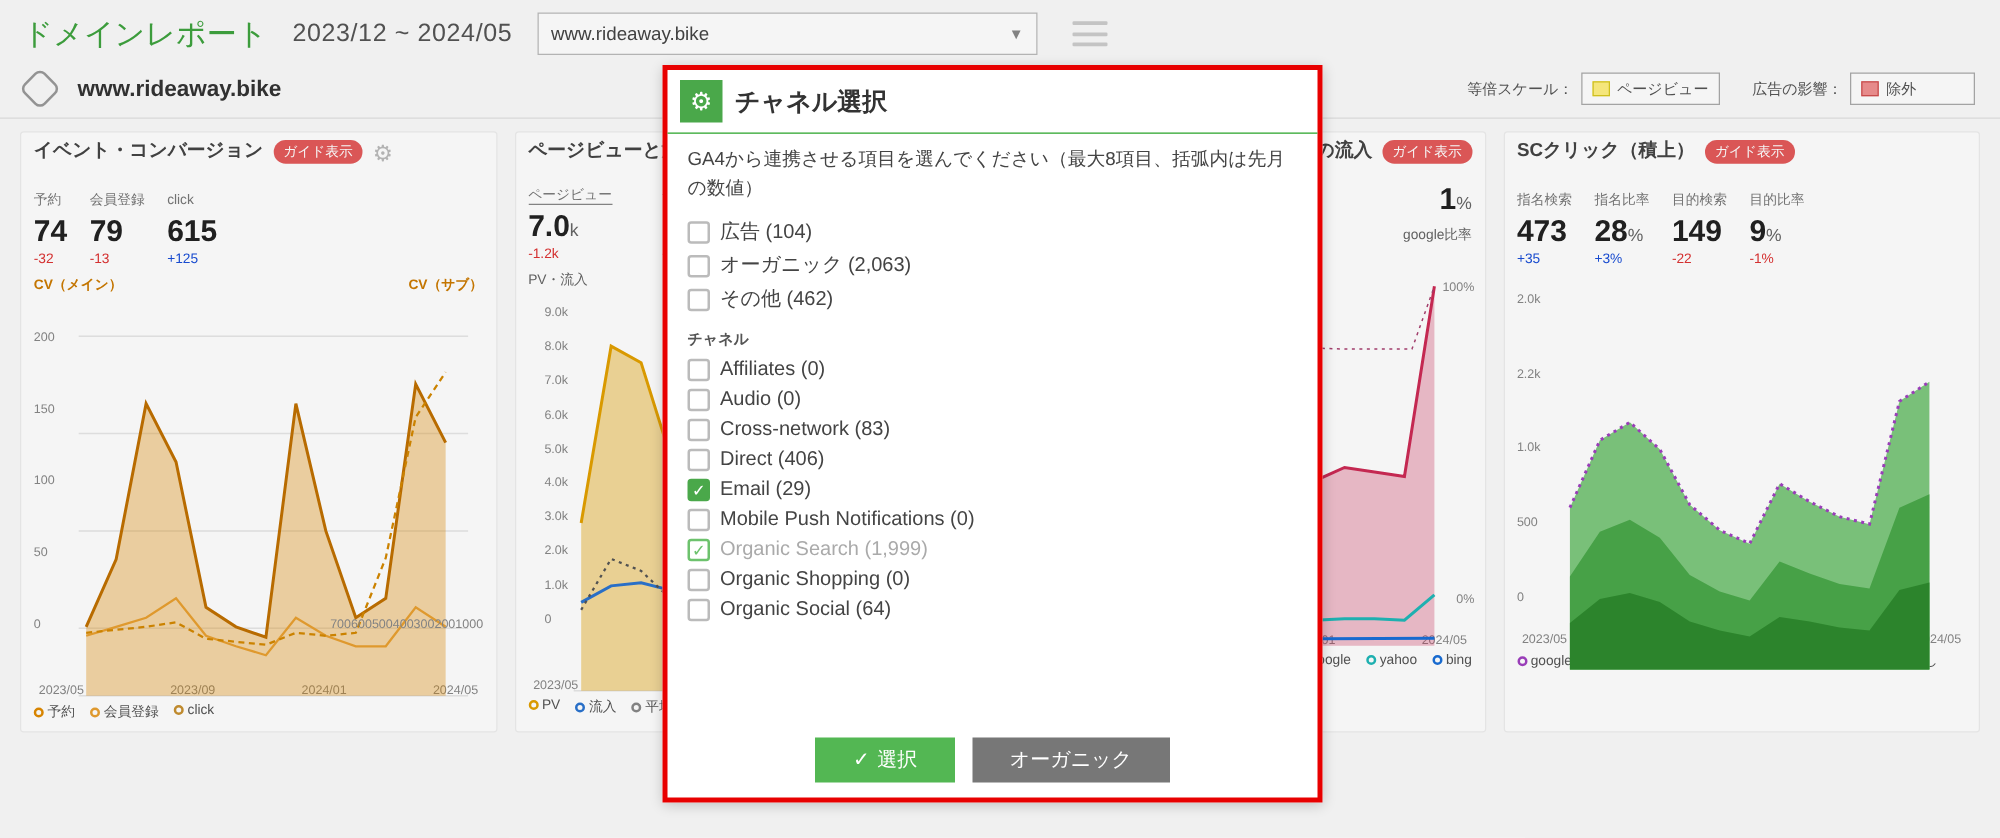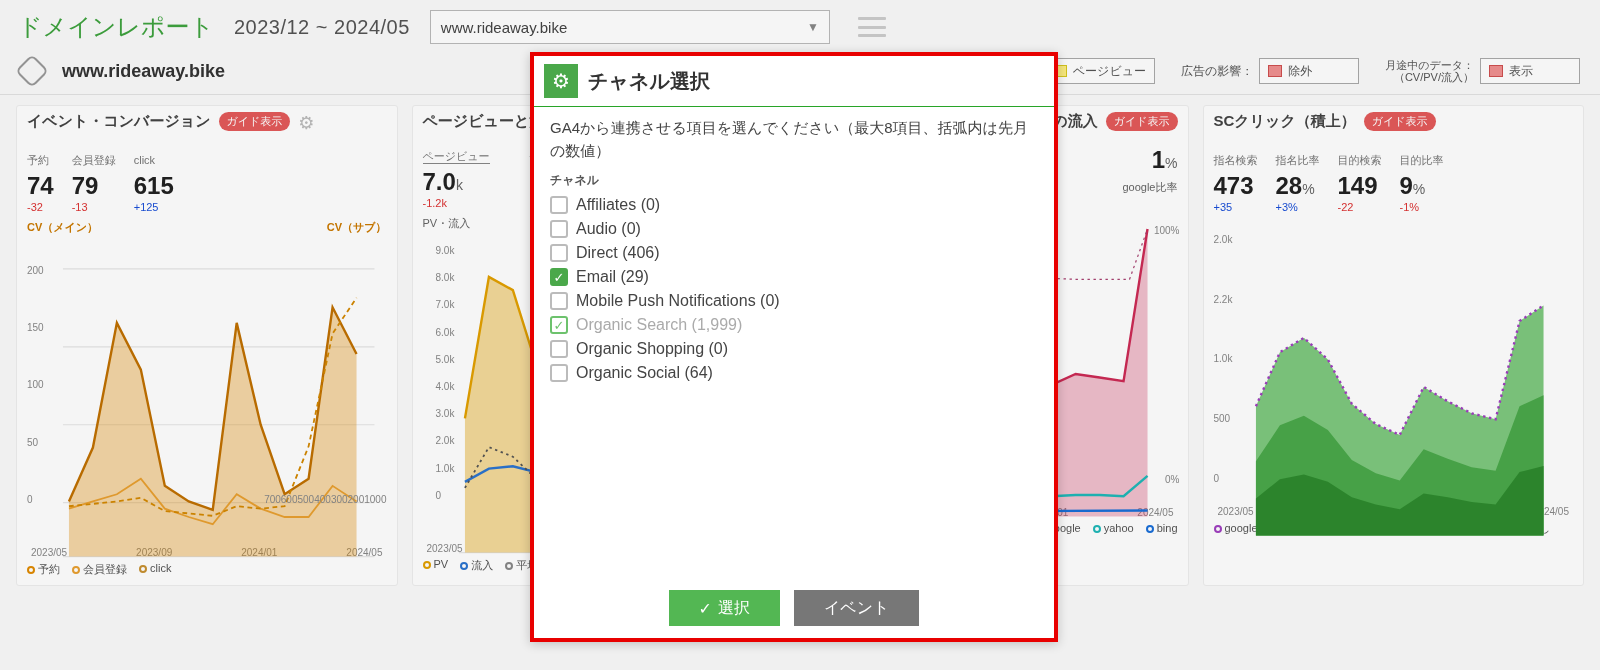--- a/index.html
+++ b/index.html
@@ -92,30 +92,20 @@
         <span>ページビュー</span>
       </div>
   </div>
   <div class="ctl">
     <span>広告の影響：</span>
     <div class="ctlbox">
         <span class="sw r"></span>
         <span>除外</span>
       </div>
   </div>
-  <div class="ctl">
-    <span class="lbl2">
-        <span>月途中のデータ：</span>
-        <span>（CV/PV/流入）</span>
-      </span>
-    <div class="ctlbox">
-        <span class="sw r"></span>
-        <span>表示</span>
-      </div>
-  </div>
 </div>
 
 <div class="panels">
 
   <div class="panel">
     <div class="phead">
       <div class="ptitle">イベント・コンバージョン</div>
       <span class="gtag">ガイド表示</span>
       <span class="gear">⚙</span>
     </div>
@@ -332,29 +322,47 @@
 </div>
 
 <div class="overlay"></div>
 <div class="modal">
   <div class="mhead">
     <div class="gearbox">⚙</div>
     <div class="mtitle">チャネル選択</div>
   </div>
   <div class="mbody">
     <div class="mdesc">GA4から連携させる項目を選んでください（最大8項目、括弧内は先月の数値）</div>
+    <div id="mg1">
+        <div class="optrow ">
+  <span class="cb "></span>
+  <span>広告 (104)</span>
+        </div>
+        <div class="optrow ">
+  <span class="cb "></span>
+  <span>オーガニック (2,063)</span>
+        </div>
+        <div class="optrow ">
+  <span class="cb "></span>
+  <span>その他 (462)</span>
+        </div>
+      </div>
     <div class="grouplabel">チャネル</div>
     <div id="mg2">
         <div class="optrow ">
   <span class="cb "></span>
   <span>Affiliates (0)</span>
         </div>
         <div class="optrow ">
   <span class="cb "></span>
   <span>Audio (0)</span>
+        </div>
+        <div class="optrow ">
+  <span class="cb "></span>
+  <span>Cross-network (83)</span>
         </div>
         <div class="optrow ">
   <span class="cb "></span>
   <span>Direct (406)</span>
         </div>
         <div class="optrow ">
   <span class="cb checked">✓</span>
   <span>Email (29)</span>
         </div>
         <div class="optrow ">
@@ -373,15 +381,15 @@
   <span class="cb "></span>
   <span>Organic Social (64)</span>
         </div>
       </div>
   </div>
   <div class="mfoot">
     <button class="btn ok">
         <span>✓</span>
         <span>選択</span>
       </button>
-    <button class="btn cancel">イベント</button>
+    <button class="btn cancel">オーガニック</button>
   </div>
 </div>
 
 </body></html>

